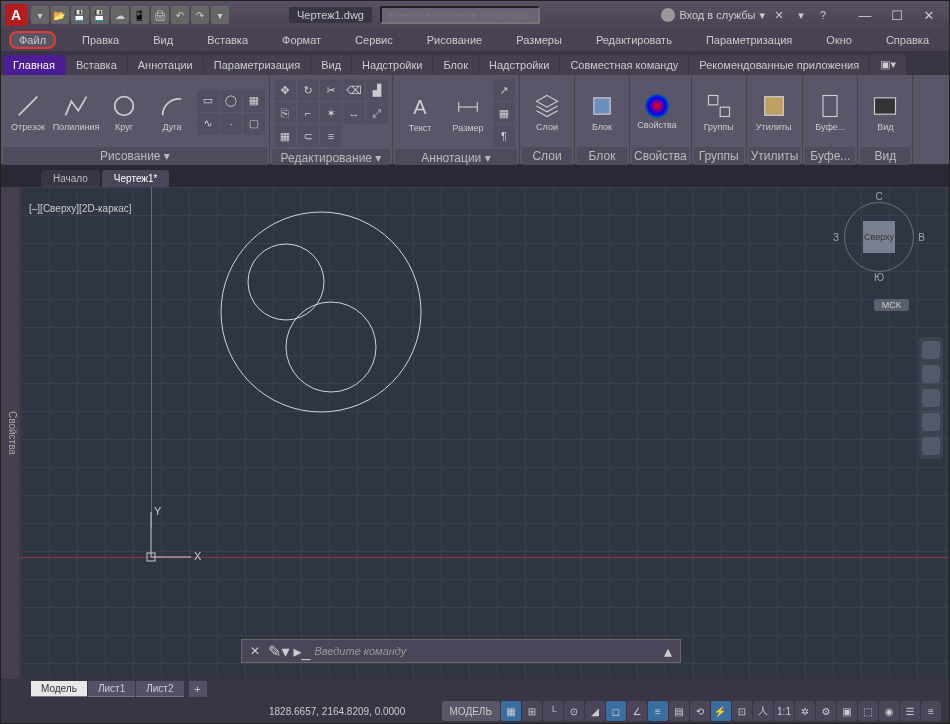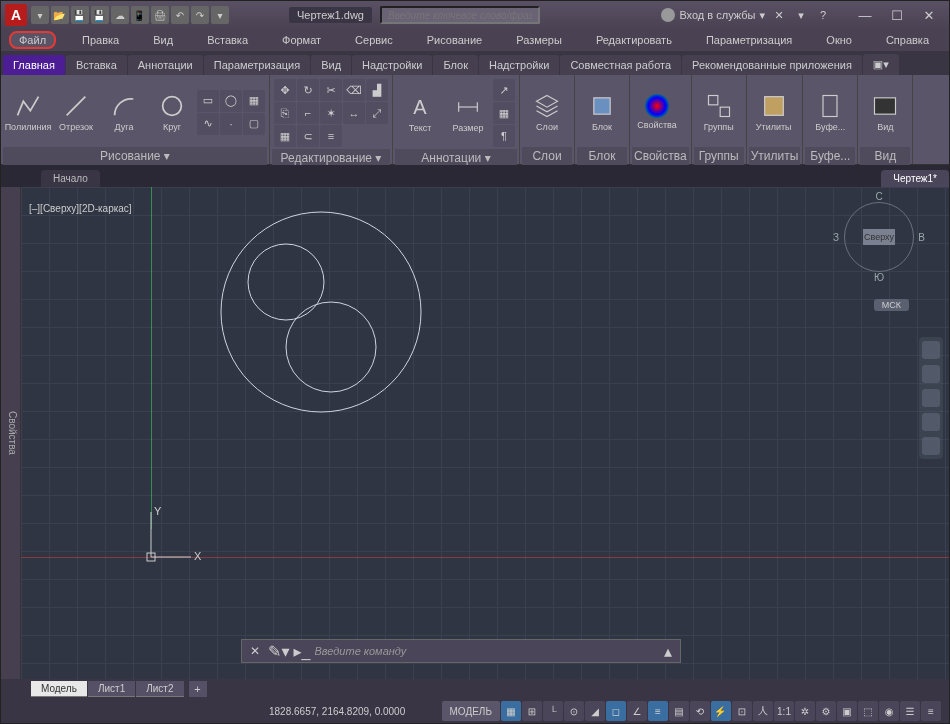--- a/index.html
+++ b/index.html
@@ -36,36 +36,36 @@
 .ribbon { height: 90px; background: #5a5568; display: flex; border-bottom: 1px solid #333; }
 .ribbon-panel { border-right: 1px solid #444; display: flex; flex-direction: column; padding: 2px; }
 .panel-body { flex: 1; display: flex; align-items: center; gap: 2px; padding: 2px; }
 .panel-title { text-align: center; font-size: 12px; color: #bbb; padding: 2px; background: #4f4a5c; }
 .big-btn { display: flex; flex-direction: column; align-items: center; justify-content: center; width: 46px; height: 66px; cursor: pointer; color: #ccc; font-size: 9px; gap: 2px; }
 .big-btn .icn { width: 28px; height: 28px; display: flex; align-items: center; justify-content: center; }
 .small-grid { display: grid; grid-template-columns: repeat(3, 22px); grid-auto-rows: 22px; gap: 1px; }
 .small-btn { width: 22px; height: 22px; background: #524d60; display: flex; align-items: center; justify-content: center; font-size: 11px; color: #ccc; cursor: pointer; border-radius: 2px; }
 
 
-.doc-tabs { height: 22px; background: #2a2835; display: flex; align-items: flex-end; padding-left: 40px; gap: 2px; justify-content: space-between; }
+.doc-tabs { height: 22px; background: #2a2835; display: flex; align-items: flex-end; padding-left: 40px; gap: 2px; }
 .doc-tab { background: #3a3545; color: #bbb; font-size: 10px; padding: 3px 12px; border-radius: 4px 4px 0 0; cursor: pointer; }
 .doc-tab.active { background: #4a4558; color: #fff; }
 
 
 .canvas-wrap { flex: 1; display: flex; background: #2a2f3a; position: relative; }
 .side-panel { width: 20px; background: #453f50; writing-mode: vertical-rl; text-align: center; color: #aaa; font-size: 10px; padding: 8px 2px; border-right: 1px solid #333; }
 .canvas { flex: 1; position: relative; background: #2f3542; overflow: hidden; }
 .grid-bg { position: absolute; inset: 0; background-image: linear-gradient(#3a4050 1px, transparent 1px), linear-gradient(90deg, #3a4050 1px, transparent 1px); background-size: 28px 28px; }
 .crosshair-v { position: absolute; left: 130px; top: 0; bottom: 150px; width: 1px; background: rgba(60,200,100,0.6); }
 .crosshair-h { position: absolute; left: 0; right: 0; top: 370px; height: 1px; background: rgba(200,60,60,0.6); }
 .view-label { position: absolute; left: 8px; top: 16px; color: #ccc; font-size: 10px; }
 .ucs { position: absolute; left: 115px; top: 320px; color: #ccc; font-size: 11px; }
 .viewcube { position: absolute; right: 30px; top: 15px; width: 80px; height: 90px; display: flex; flex-direction: column; align-items: center; color: #9aa; font-size: 10px; }
 .viewcube .ring { width: 70px; height: 70px; border: 1px solid #6a7080; border-radius: 50%; display: flex; align-items: center; justify-content: center; position: relative; }
-.viewcube .cube { width: 32px; height: 16px; background: #7a8090; color: #333; font-size: 9px; display: flex; align-items: center; justify-content: center; }
+.viewcube .cube { width: 32px; height: 32px; background: #7a8090; color: #333; font-size: 9px; display: flex; align-items: center; justify-content: center; }
 .viewcube .dir { position: absolute; font-size: 10px; }
 .wcs-label { position: absolute; right: 40px; top: 112px; background: #5a6070; color: #ccc; font-size: 9px; padding: 1px 8px; border-radius: 3px; }
 .navbar { position: absolute; right: 6px; top: 150px; width: 24px; background: rgba(90,96,112,0.3); border-radius: 4px; padding: 4px 2px; display: flex; flex-direction: column; gap: 6px; align-items: center; }
 .navbar .nav-btn { width: 18px; height: 18px; background: #6a7080; border-radius: 3px; opacity: 0.5; cursor: pointer; }
 
 .cmd-line { position: absolute; left: 220px; bottom: 16px; width: 440px; height: 24px; background: #4a4558; display: flex; align-items: center; padding: 0 4px; gap: 4px; border: 1px solid #666; }
 .cmd-line .cmd-txt { color: #999; font-style: italic; font-size: 11px; }
 .cmd-close { color: #ccc; font-size: 12px; cursor: pointer; padding: 0 4px; }
 .cmd-arrow { margin-left: auto; color: #ccc; cursor: pointer; padding: 0 4px; }
 
@@ -146,51 +146,51 @@
 
   <div class="tab-strip">
     <div class="ribbon-tab active">Главная</div>
     <div class="ribbon-tab">Вставка</div>
     <div class="ribbon-tab">Аннотации</div>
     <div class="ribbon-tab">Параметризация</div>
     <div class="ribbon-tab">Вид</div>
     <div class="ribbon-tab">Надстройки</div>
     <div class="ribbon-tab">Блок</div>
     <div class="ribbon-tab">Надстройки</div>
-    <div class="ribbon-tab">Совместная работа</div>
+    <div class="ribbon-tab">Совместная команду</div>
     <div class="ribbon-tab">Рекомендованные приложения</div>
     <div class="ribbon-tab">▣▾</div>
   </div>
 
   <div class="ribbon">
     <div class="ribbon-panel">
       <div class="panel-body">
         <div class="big-btn">
             <svg class="icn" viewBox="0 0 24 24">
+              <line x1="4" y1="20" x2="20" y2="4" stroke="#ccc" stroke-width="1.5"></line>
+            </svg>
+            <span>Отрезок</span>
+          </div>
+        <div class="big-btn">
+            <svg class="icn" viewBox="0 0 24 24">
               <path d="M3 20 L8 8 L14 16 L21 4" stroke="#ccc" fill="none" stroke-width="1.5"></path>
             </svg>
             <span>Полилиния</span>
           </div>
         <div class="big-btn">
             <svg class="icn" viewBox="0 0 24 24">
-              <line x1="4" y1="20" x2="20" y2="4" stroke="#ccc" stroke-width="1.5"></line>
-            </svg>
-            <span>Отрезок</span>
+              <circle cx="12" cy="12" r="8" stroke="#ccc" fill="none" stroke-width="1.5"></circle>
+            </svg>
+            <span>Круг</span>
           </div>
         <div class="big-btn">
             <svg class="icn" viewBox="0 0 24 24">
               <path d="M4 20 A 14 14 0 0 1 20 6" stroke="#ccc" fill="none" stroke-width="1.5"></path>
             </svg>
             <span>Дуга</span>
-          </div>
-        <div class="big-btn">
-            <svg class="icn" viewBox="0 0 24 24">
-              <circle cx="12" cy="12" r="8" stroke="#ccc" fill="none" stroke-width="1.5"></circle>
-            </svg>
-            <span>Круг</span>
           </div>
         <div class="small-grid">
           <div class="small-btn">▭</div>
           <div class="small-btn">◯</div>
           <div class="small-btn">▦</div>
           <div class="small-btn">∿</div>
           <div class="small-btn">·</div>
           <div class="small-btn">▢</div>
         </div>
       </div>

